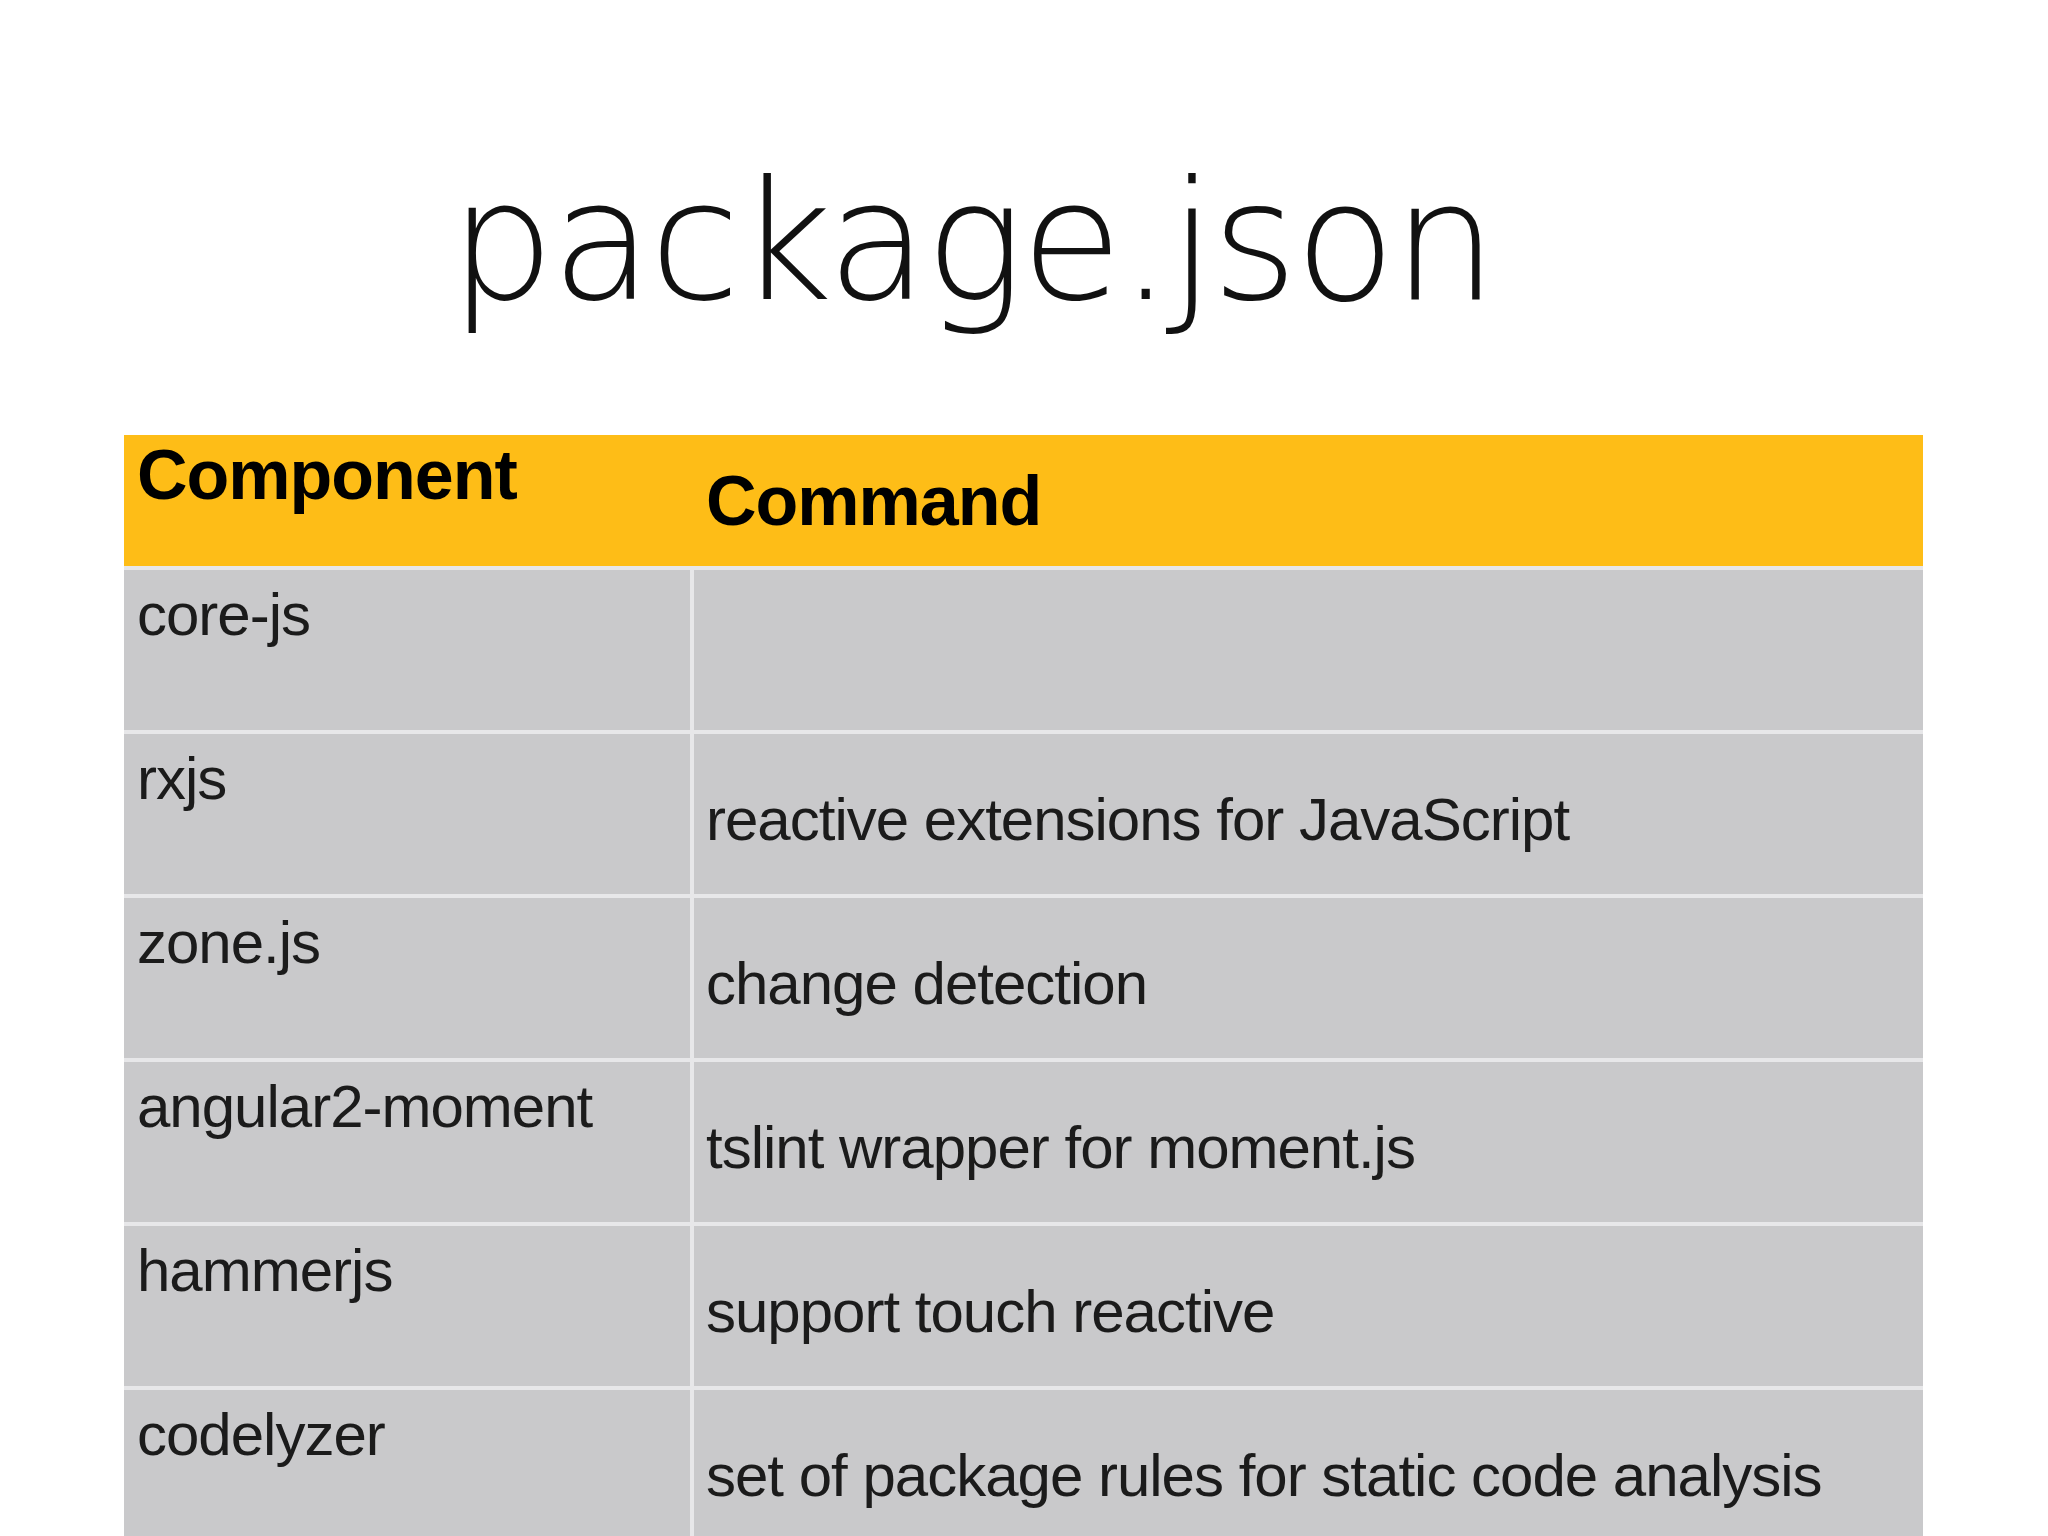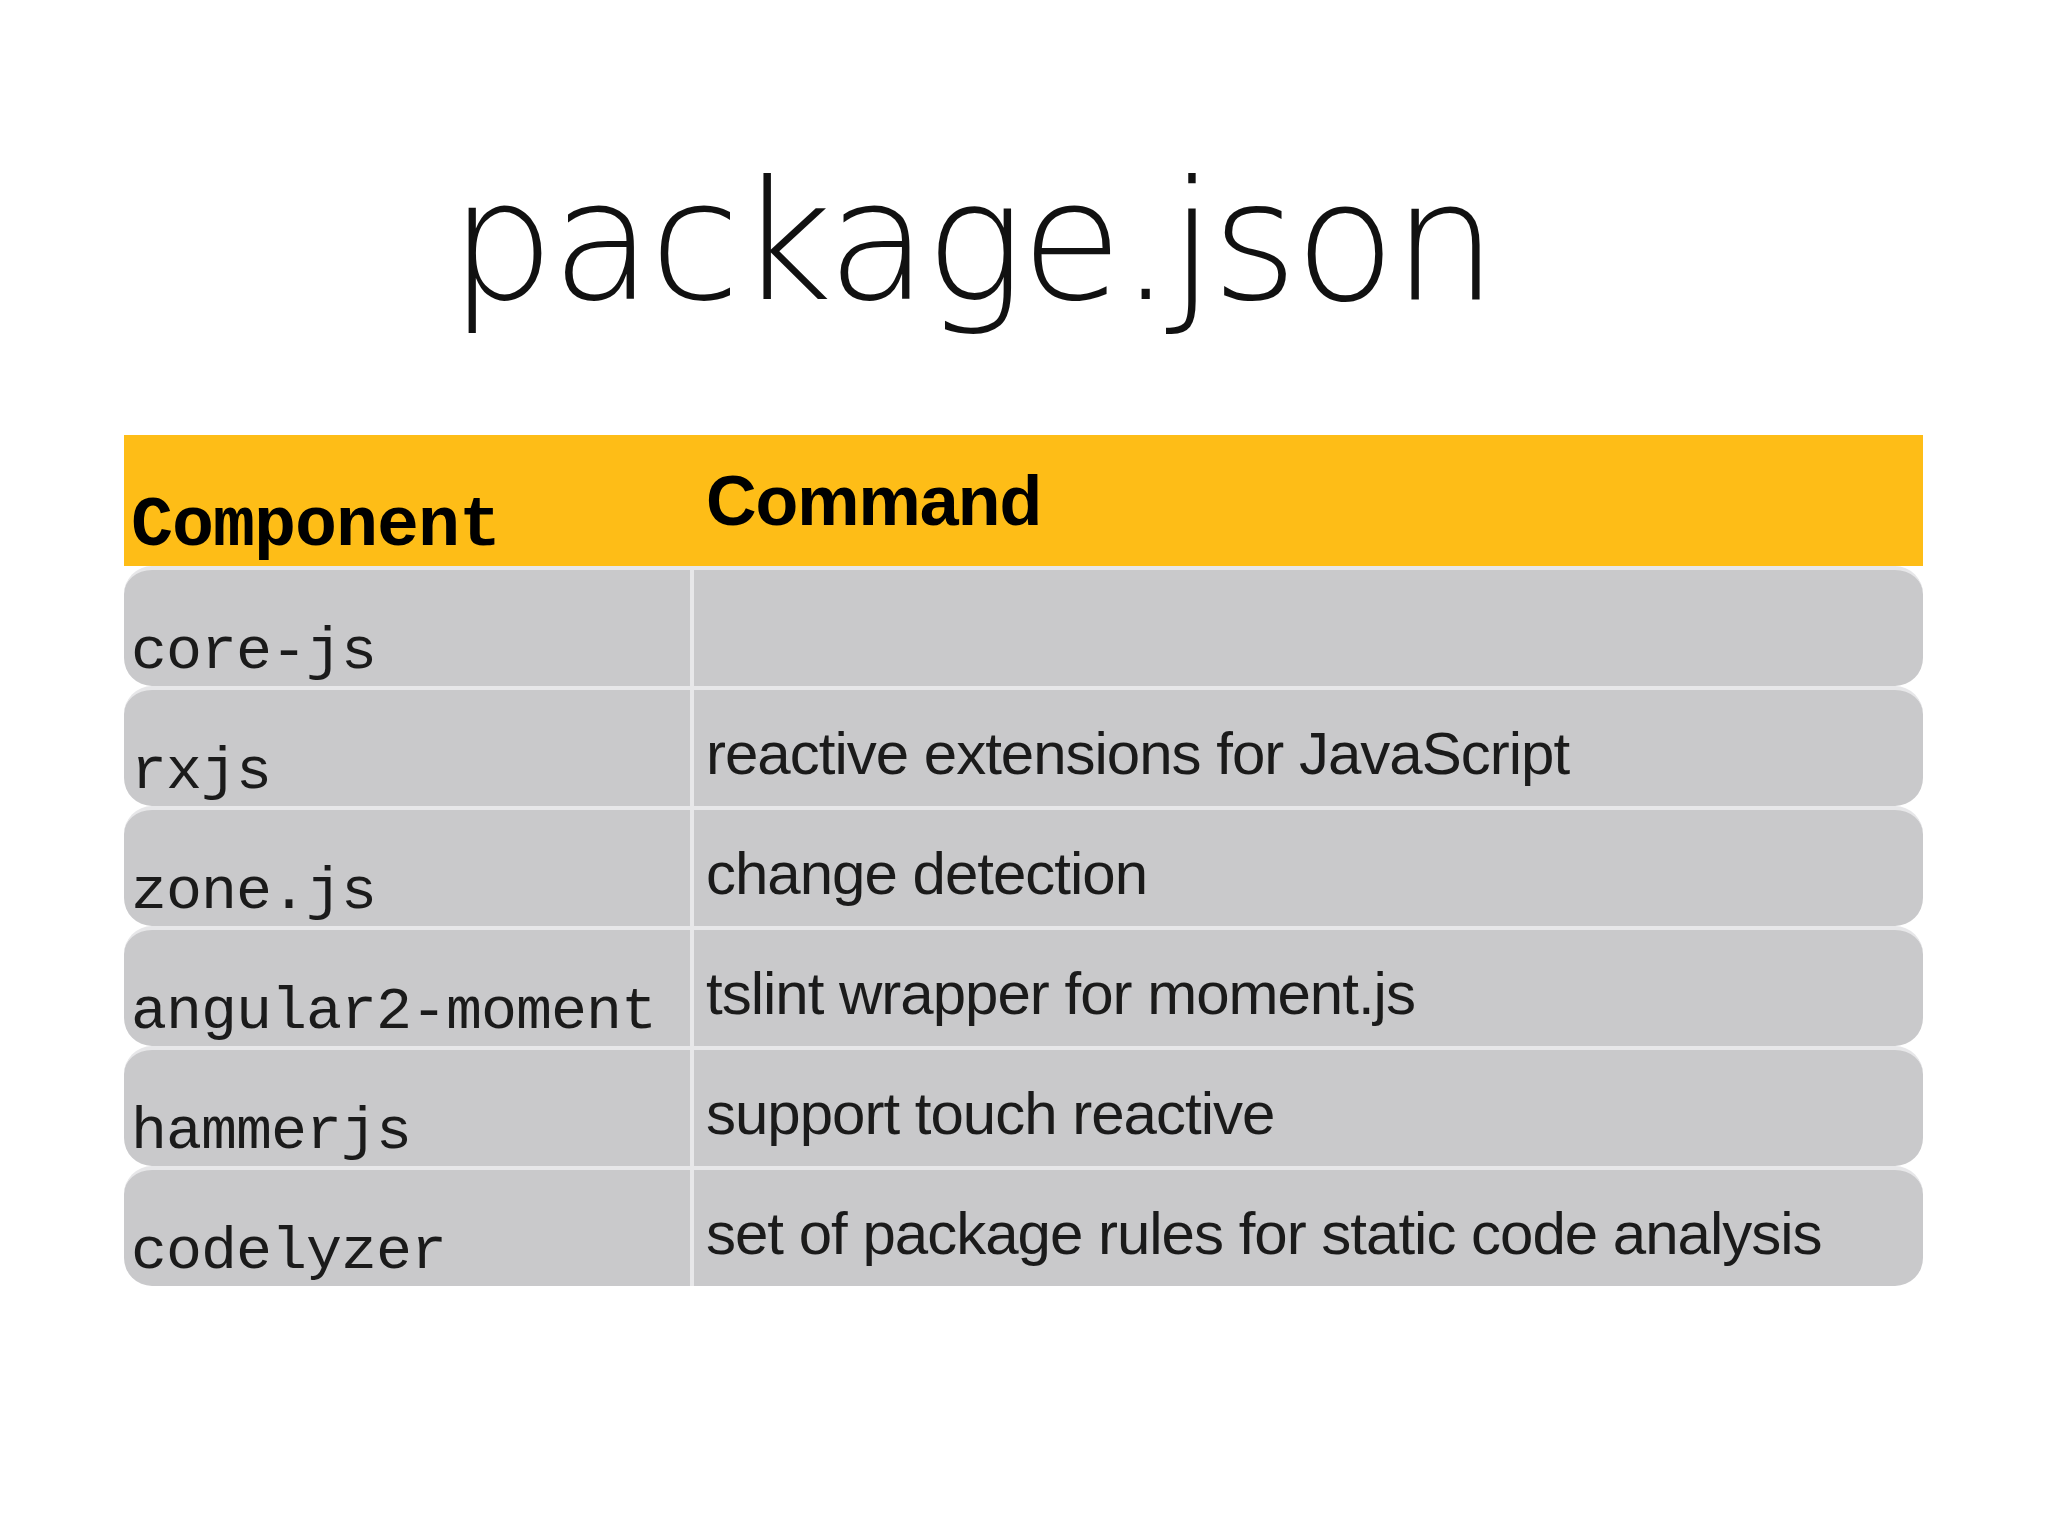--- a/index.html
+++ b/index.html
@@ -34,34 +34,32 @@
   .t-row {
     display: flex;
     box-sizing: border-box;
     width: 100%;
   }
   .t-row.header {
     height: 131px;
     background: #FEBD17;
   }
   .t-row.body {
-    height: 120px;
+    height: 164px;
     background: #C9C9CB;
     border-top: 4px solid #E7E7E9;
-    border-radius: 28px;
   }
   .c1 {
     width: 566px;
     flex: 0 0 566px;
     display: flex;
-    align-items: flex-end;
+    align-items: flex-start;
     box-sizing: border-box;
-    padding-left: 7px;
+    padding-left: 13px;
     overflow: hidden;
-    font-family: Liberation Mono, monospace;
   }
   .sep {
     width: 4px;
     flex: 0 0 4px;
   }
   .t-row.header .sep { background: #FEBD17; }
   .t-row.body   .sep { background: #E7E7E9; }
   .c2 {
     flex: 1 1 auto;
     display: flex;

